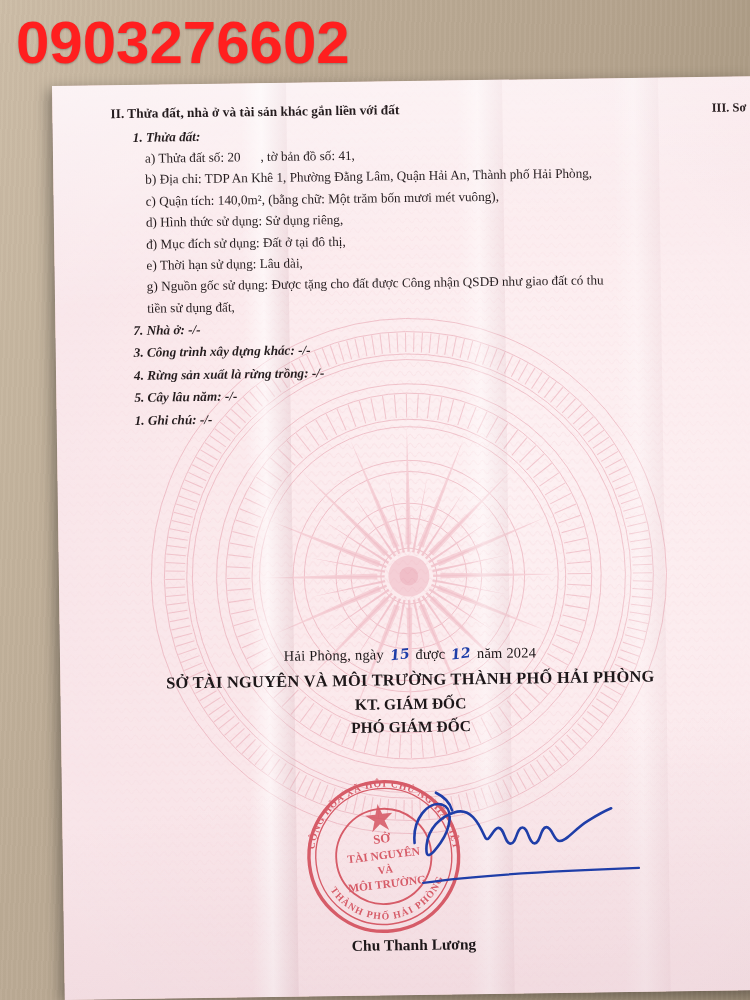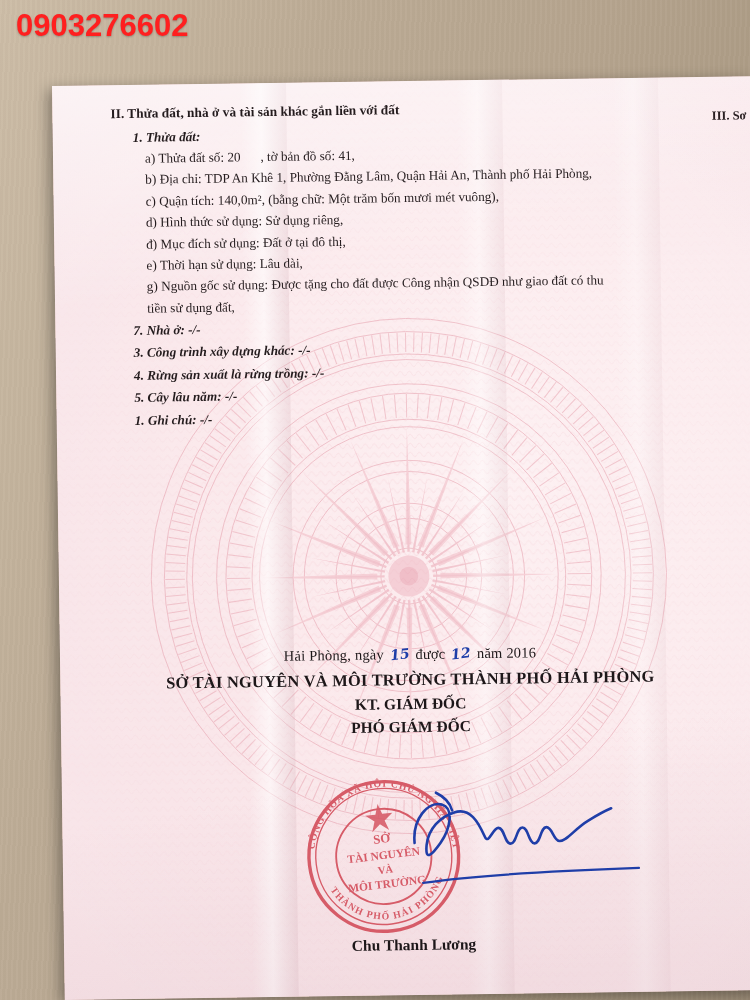--- a/index.html
+++ b/index.html
@@ -115,21 +115,21 @@
     font-style: italic;
     margin-left: 20px;
     margin-top: 1px;
   }
   .b { font-weight: normal; }
 
   
   .right-label {
     position: absolute;
     right: 6px;
-    top: 32px;
+    top: 24px;
     font-weight: bold;
     font-size: 12.5px;
     color: #2a2022;
     white-space: nowrap;
     font-family: Liberation Serif, serif;
   }
 
   
   .sig-block {
     position: absolute;
@@ -200,21 +200,21 @@
     pointer-events: none;
   }
 
   
   #phone {
     position: absolute;
     left: 16px;
     top: 8px;
     font-family: "Liberation Sans", sans-serif;
     font-weight: bold;
-    font-size: 31px;
+    font-size: 60px;
     color: #ff1f1f;
     letter-spacing: 0px;
     text-shadow: 0 1px 2px rgba(0,0,0,.25);
   }
 </style>
 </head>
 <body>
 
 <div id="page">
 
@@ -663,21 +663,21 @@
         <span>-/-</span>
       </div>
     </div>
 
     <div class="sig-block">
       <div class="sig-place">
         <span>Hải Phòng, ngày</span>
         <span class="handwrite">15</span>
         <span>được</span>
         <span class="handwrite">12</span>
-        <span>năm 2016</span>
+        <span>năm 2024</span>
       </div>
       <div class="sig-org">SỞ TÀI NGUYÊN VÀ MÔI TRƯỜNG THÀNH PHỐ HẢI PHÒNG</div>
       <div class="sig-role1">KT. GIÁM ĐỐC</div>
       <div class="sig-role2">PHÓ GIÁM ĐỐC</div>
     </div>
 
     <svg id="seal" viewBox="0 0 200 200">
       <defs>
         <path id="arcTop" d="M 18,100 A 82,82 0 0 1 182,100"></path>
         <path id="arcBottom" d="M 26,100 A 74,74 0 0 0 174,100"></path>

